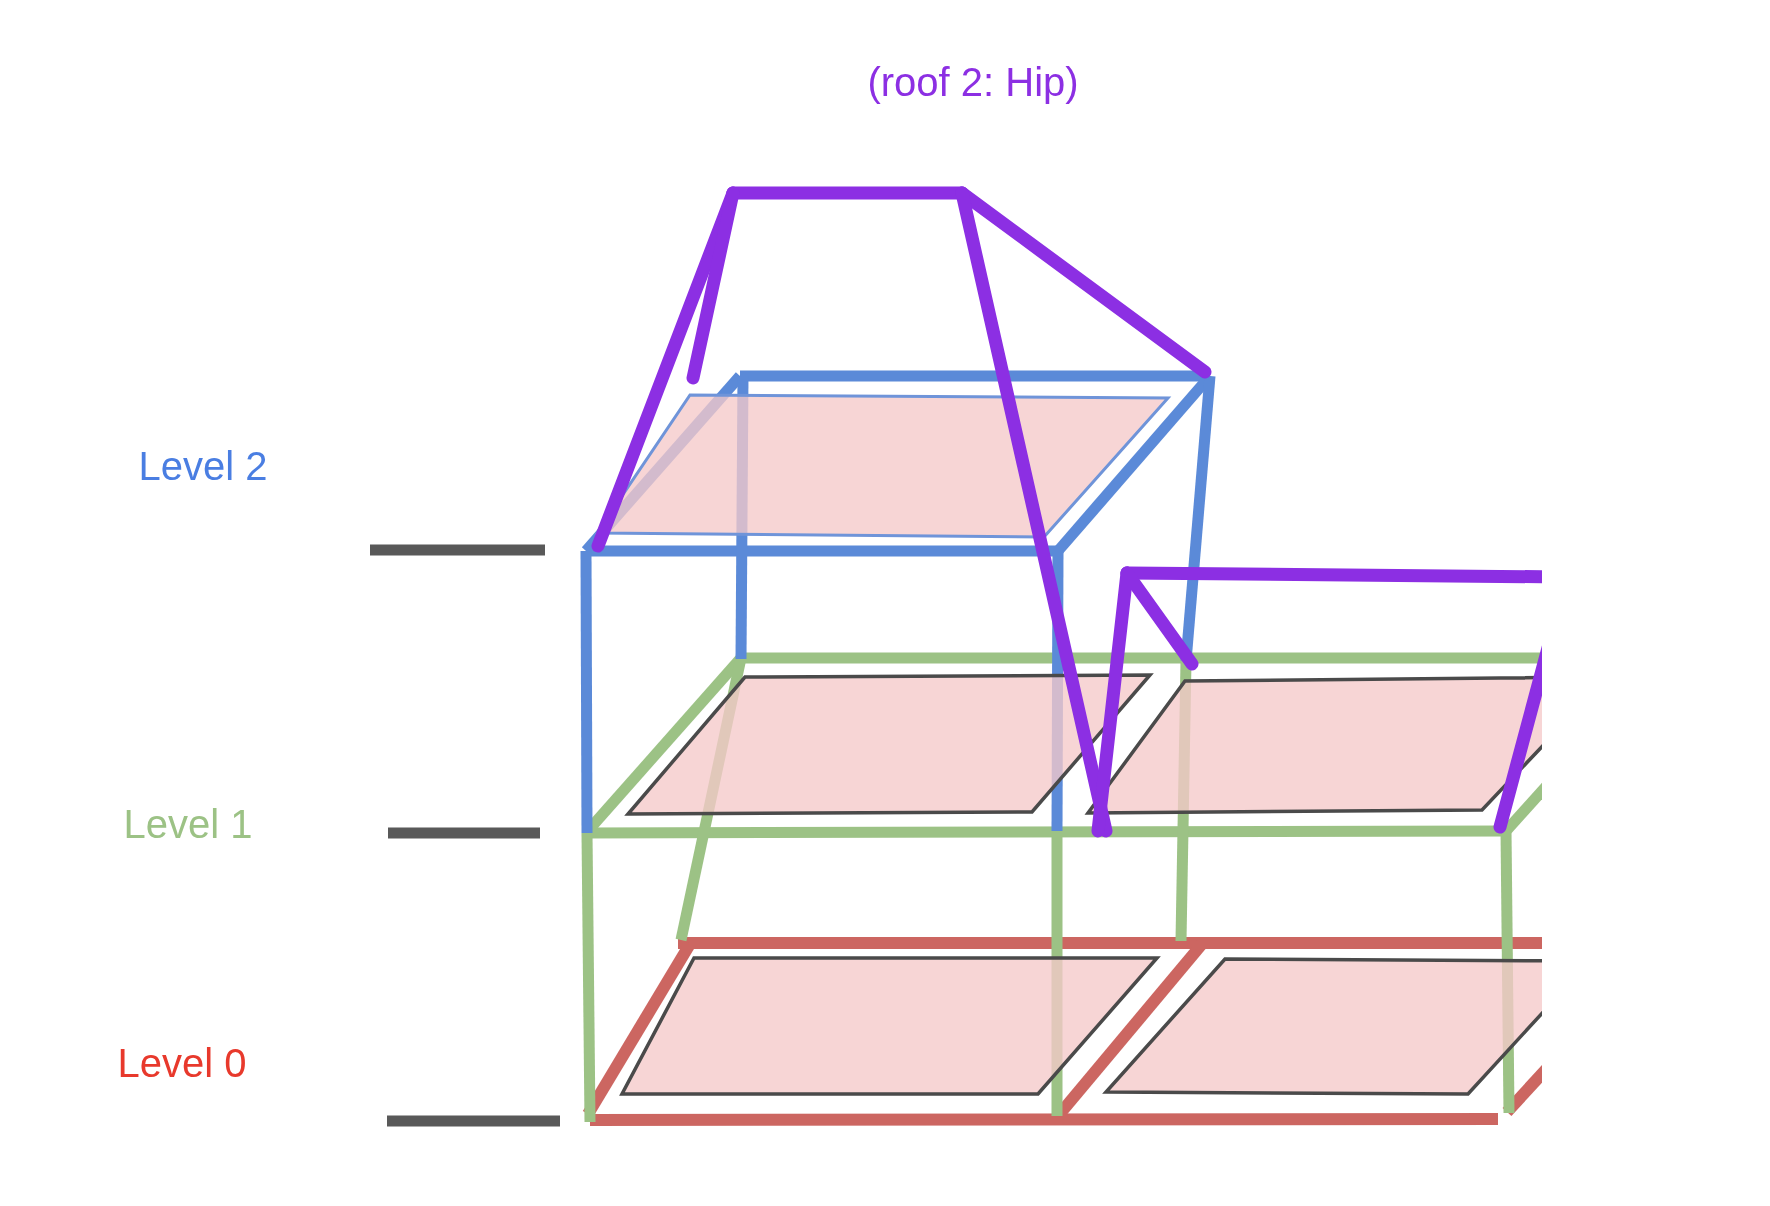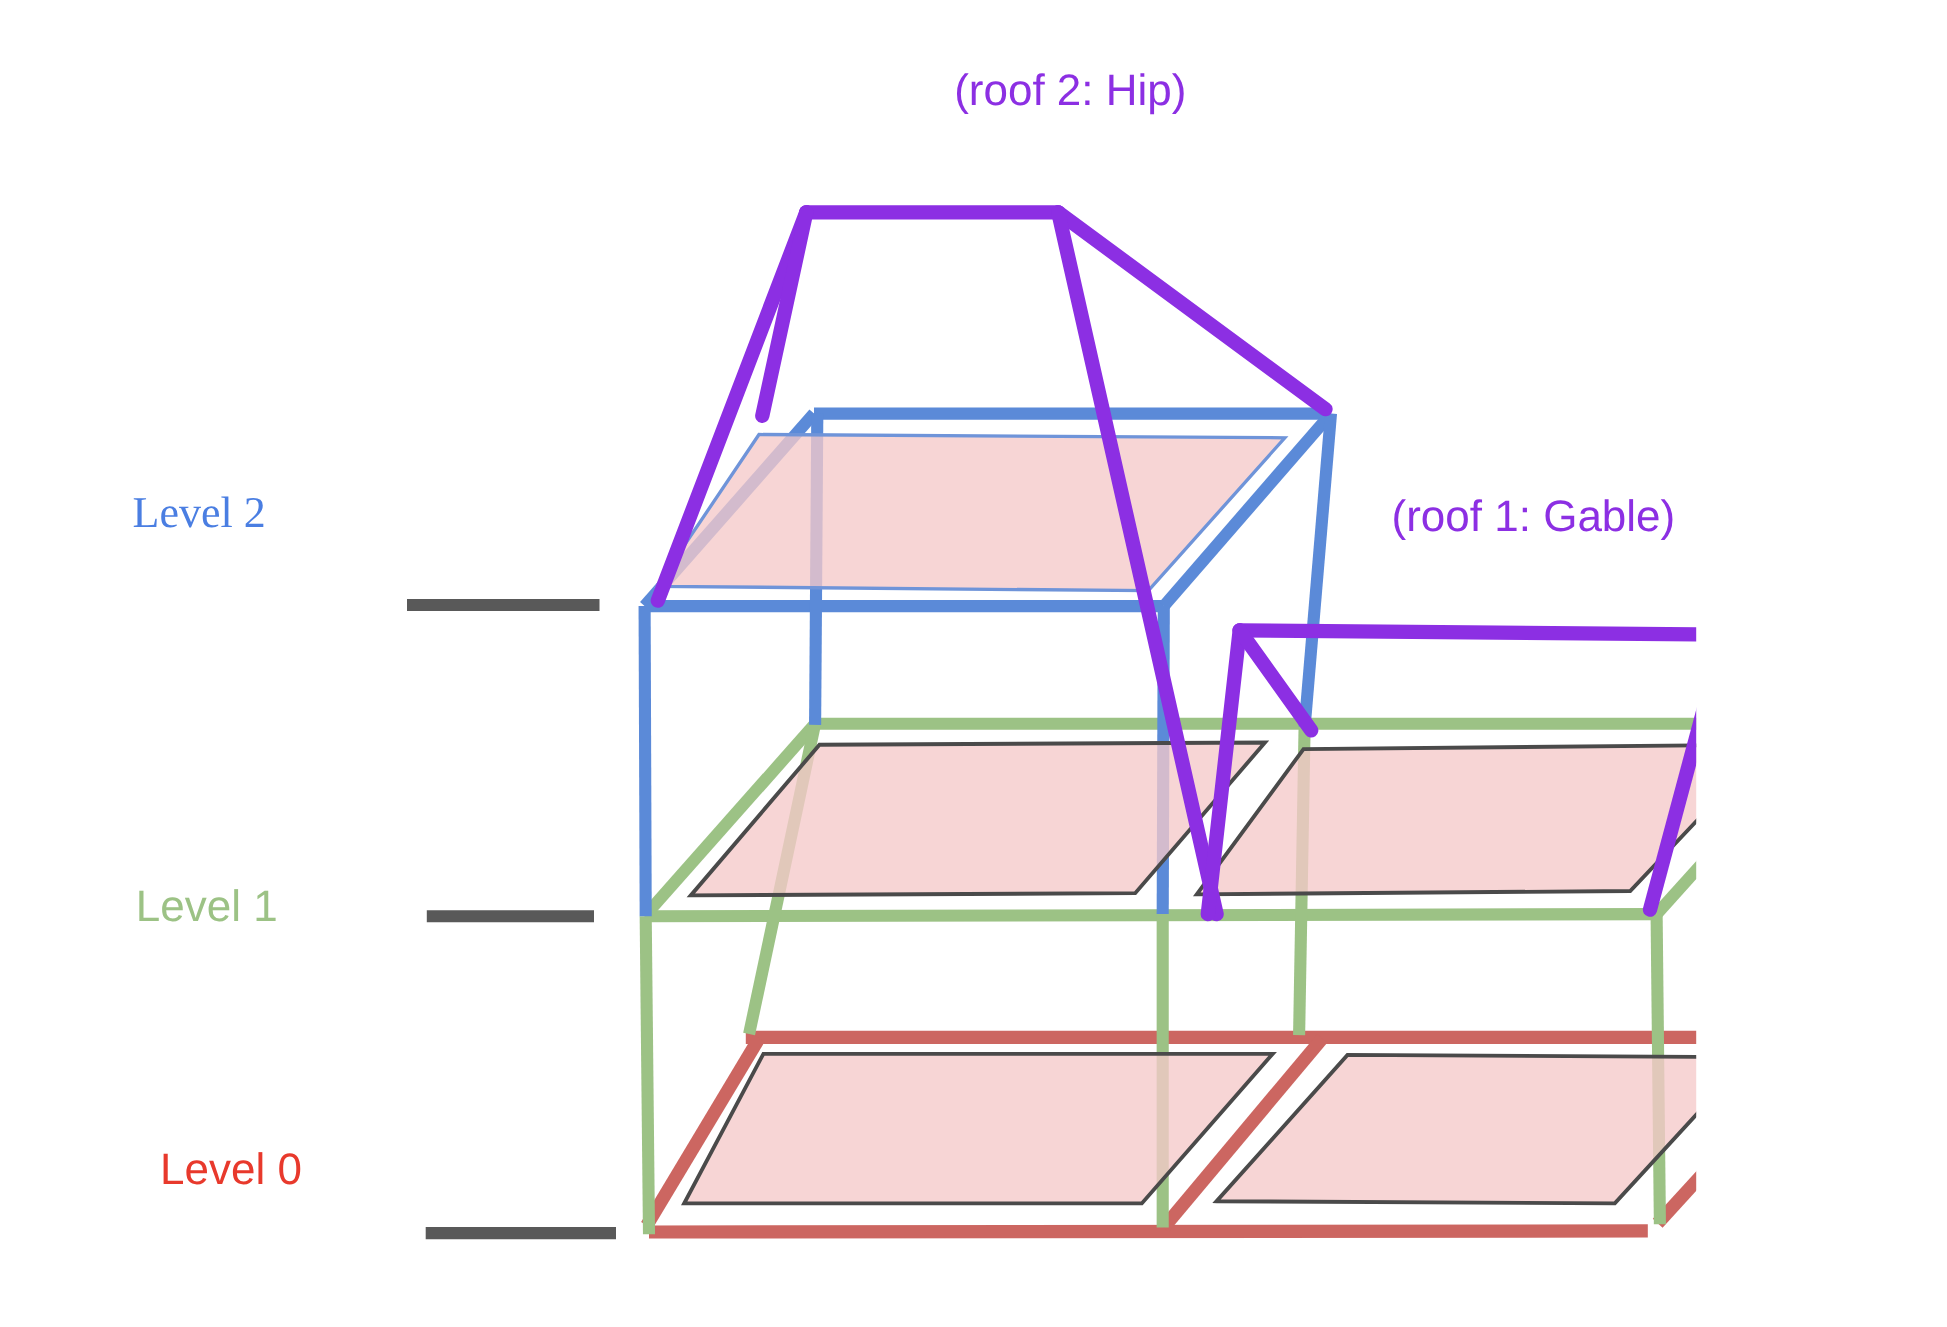--- a/index.html
+++ b/index.html
@@ -14,23 +14,23 @@
   .lbl{
     position:absolute;
     transform:translate(-50%,-50%);
     font-size:40px;
     line-height:1.1;
     white-space:nowrap;
     font-family:"Liberation Sans", sans-serif;
   }
   #lbl-roof2{left:973px;top:82px;color:var(--roof);}
   #lbl-roof1{left:1394px;top:470px;color:var(--roof);}
-  #lbl-level2{left:181px;top:466px;color:var(--level2-label);font-family:Liberation Serif, serif;}
+  #lbl-level2{left:203px;top:466px;color:var(--level2-label);}
   #lbl-level1{left:188px;top:808px;color:var(--level1-label);margin-top:16px;}
-  #lbl-level0{left:182px;top:1063px;color:var(--level0-label);margin-left:28px;}
+  #lbl-level0{left:182px;top:1063px;color:var(--level0-label);}
 </style>
 </head>
 <body>
 
 <div class="stage">
   <svg id="figure-svg" xmlns="http://www.w3.org/2000/svg" width="1770" height="1206" viewBox="0 0 1770 1206">
       <g>
         <line x1="370" y1="550" x2="545" y2="550" stroke="#595959" stroke-width="11" stroke-linecap="butt"></line>
         <line x1="388" y1="833" x2="540" y2="833" stroke="#595959" stroke-width="11" stroke-linecap="butt"></line>
         <line x1="387" y1="1121" x2="560" y2="1121" stroke="#595959" stroke-width="11" stroke-linecap="butt"></line>
@@ -81,17 +81,16 @@
       <g>
         <line x1="1127" y1="573" x2="1567" y2="577" stroke="#8c2fe3" stroke-width="13" stroke-linecap="round"></line>
         <line x1="1127" y1="573" x2="1098" y2="831" stroke="#8c2fe3" stroke-width="13" stroke-linecap="round"></line>
         <line x1="1127" y1="573" x2="1192" y2="664" stroke="#8c2fe3" stroke-width="13" stroke-linecap="round"></line>
         <line x1="1567" y1="577" x2="1500" y2="827" stroke="#8c2fe3" stroke-width="13" stroke-linecap="round"></line>
         <line x1="1567" y1="577" x2="1655" y2="660" stroke="#8c2fe3" stroke-width="13" stroke-linecap="round"></line>
       </g>
     </svg>
 
   <div class="lbl" id="lbl-roof2">(roof 2: Hip)</div>
-  <div class="lbl" id="lbl-roof1">(roof 1: Gable)</div>
   <div class="lbl" id="lbl-level2">Level 2</div>
   <div class="lbl" id="lbl-level1">Level 1</div>
   <div class="lbl" id="lbl-level0">Level 0</div>
 </div>
 
 </body></html>

